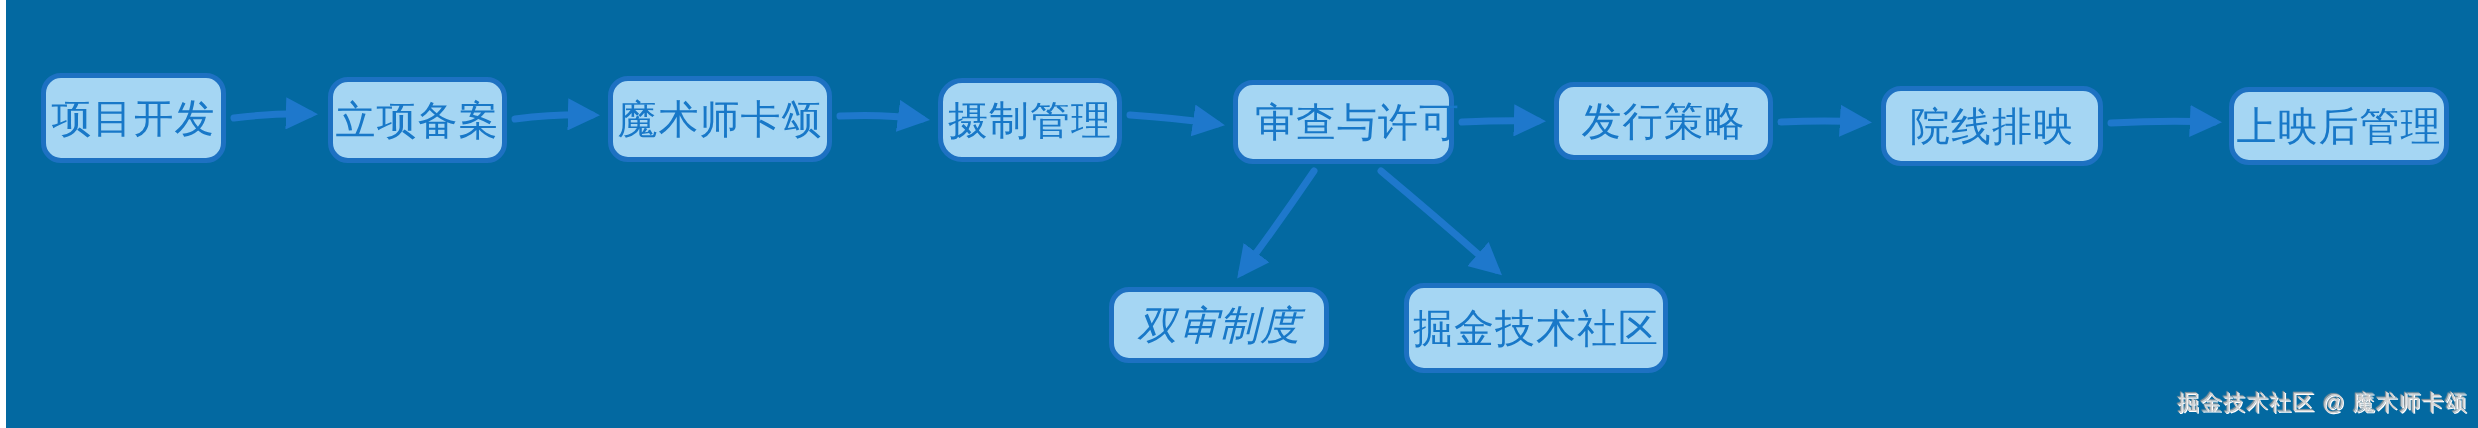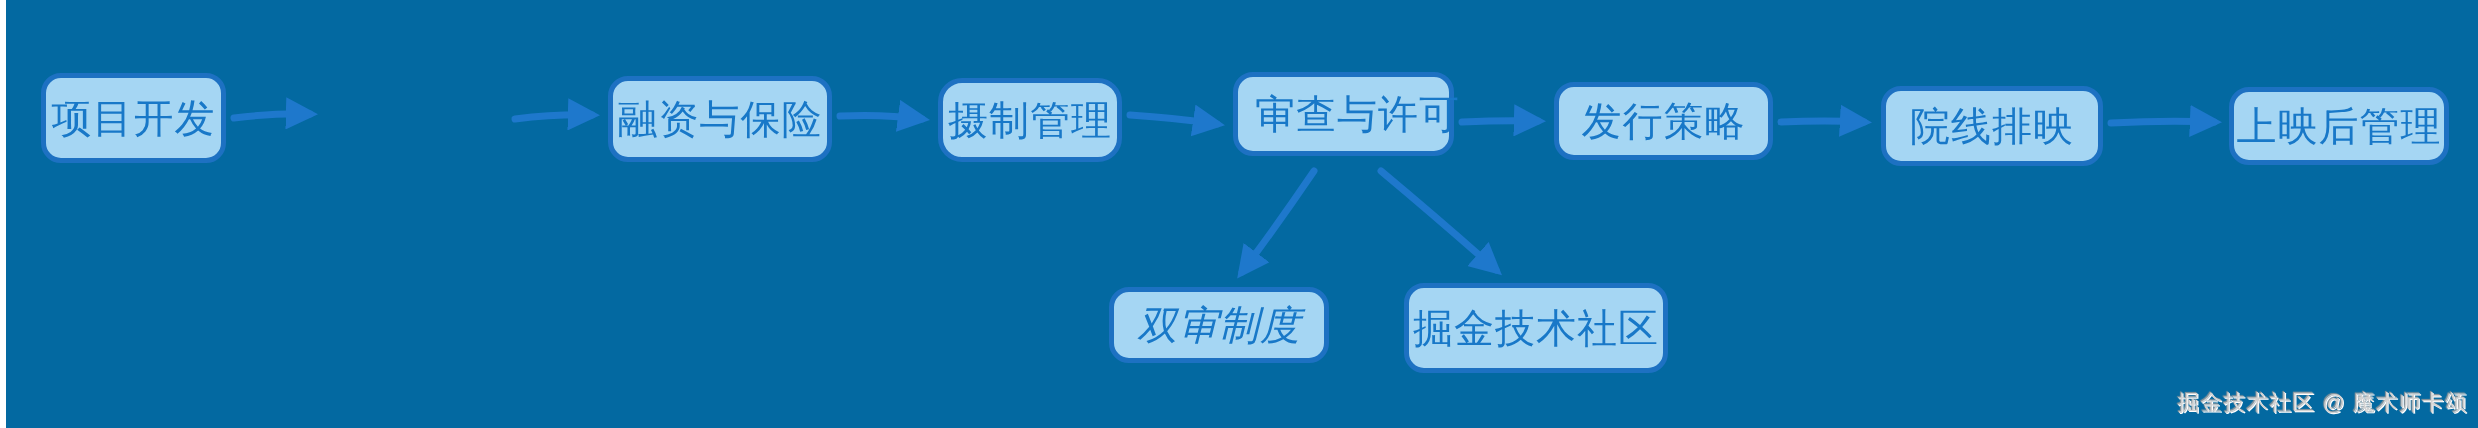--- a/index.html
+++ b/index.html
@@ -36,21 +36,21 @@
     font-size: 40px;
     font-weight: 500;
     white-space: nowrap;
     letter-spacing: 1px;
   }
   
   .n1  { left: 35px;   top: 73px;  width: 185px; height: 90px; }
   .n2  { left: 322px;  top: 77px;  width: 179px; height: 86px; }
   .n3  { left: 602px;  top: 76px;  width: 224px; height: 86px; }
   .n4  { left: 932px;  top: 78px;  width: 184px; height: 84px; border-radius: 24px; }
-  .n5  { left: 1227px; top: 72px;  width: 221px; height: 84px; padding-left: 28px; }
+  .n5  { left: 1227px; top: 80px;  width: 221px; height: 84px; padding-left: 28px; }
   .n6  { left: 1548px; top: 82px;  width: 219px; height: 78px; }
   .n7  { left: 1875px; top: 86px;  width: 222px; height: 80px; }
   .n8  { left: 2223px; top: 87px;  width: 220px; height: 78px; font-family: Liberation Mono, monospace; }
   .n9  { left: 1103px; top: 287px; width: 220px; height: 76px; font-style: italic; }
   .n10 { left: 1398px; top: 283px; width: 264px; height: 90px; }
 
   .watermark {
     position: absolute;
     right: 16px;
     bottom: 10px;
@@ -79,21 +79,22 @@
       <path d="M1124,115 Q1170,118 1211,124" marker-end="url(#ah)"></path>
       <path d="M1456,122 Q1498,120 1532,121" marker-end="url(#ah)"></path>
       <path d="M1775,122 Q1820,120 1858,122" marker-end="url(#ah)"></path>
       <path d="M2105,123 Q2160,120 2208,122" marker-end="url(#ah)"></path>
       <path d="M1308,171 Q1272,224 1236,272" marker-end="url(#ah)"></path>
       <path d="M1375,171 Q1436,222 1490,270" marker-end="url(#ah)"></path>
     </g>
   </svg>
 
   <div class="node n1">项目开发</div>
-  <div class="node n3">融资与保险</div>
+  <div class="node n2">立项备案</div>
+  <div class="node n3">魔术师卡颂</div>
   <div class="node n4">摄制管理</div>
   <div class="node n5">审查与许可</div>
   <div class="node n6">发行策略</div>
   <div class="node n7">院线排映</div>
   <div class="node n8">上映后管理</div>
   <div class="node n9">双审制度</div>
   <div class="node n10">掘金技术社区</div>
 
   <div class="watermark">掘金技术社区 @ 魔术师卡颂</div>
 

